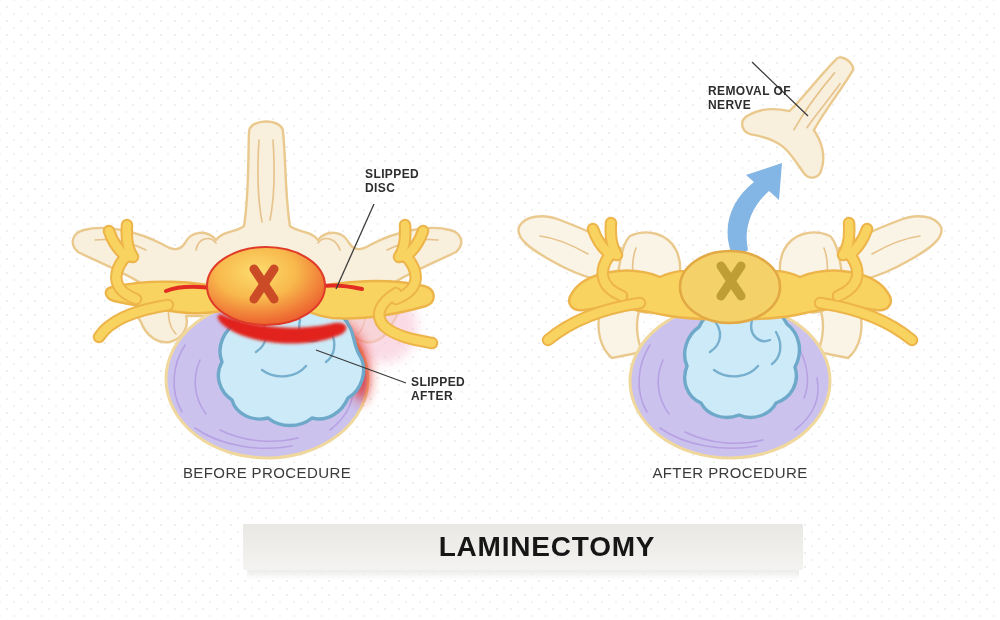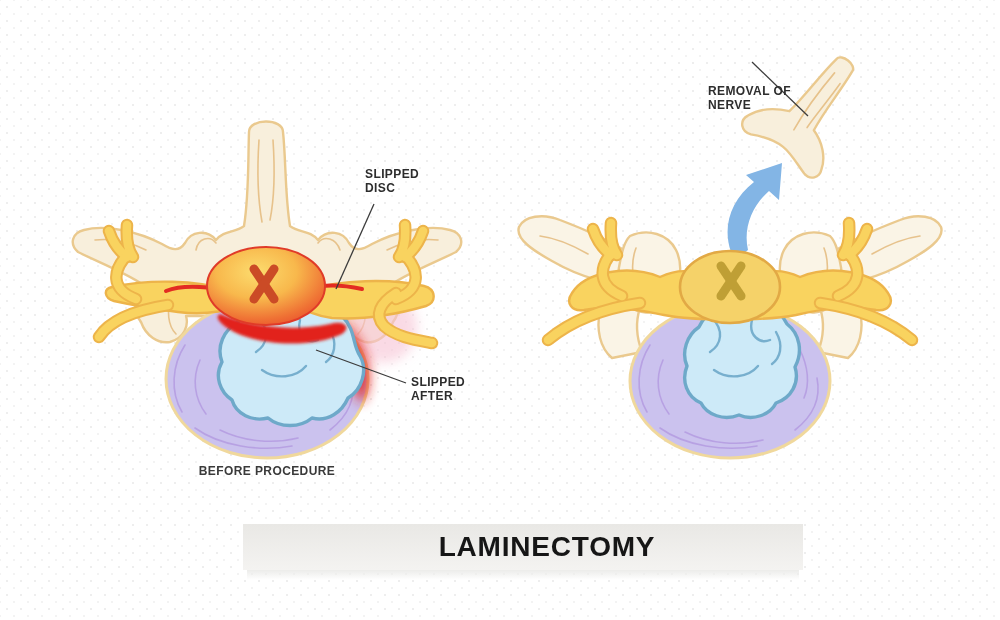--- a/index.html
+++ b/index.html
@@ -39,21 +39,21 @@
   .pointer{fill:none;stroke:#3c3c3c;stroke-width:1.3;}
 
   
   .anno{
     position:absolute;color:var(--label-text);
     font-size:12px;font-weight:700;line-height:14px;letter-spacing:.4px;
     white-space:nowrap;
   }
   .caption{
     position:absolute;transform:translateX(-50%);
-    color:#3a3a3a;font-size:12px;font-weight:700;letter-spacing:.4px;white-space:nowrap;
+    color:#3a3a3a;font-size:15px;font-weight:400;letter-spacing:.4px;white-space:nowrap;
   }
   .title-bar{
     position:absolute;left:243px;top:524px;width:512px;height:46px;
     display:flex;align-items:center;justify-content:center;
     background:linear-gradient(to bottom,var(--title-bar-top),var(--title-bar-bottom));
     padding-left:48px;
   }
   .title-bar::after{
     content:"";position:absolute;left:4px;right:4px;top:46px;height:10px;
     background:linear-gradient(to bottom,#ececea,rgba(255,255,255,0));
@@ -335,17 +335,18 @@
     <div>SLIPPED</div>
     <div>AFTER</div>
   </div>
 
   <div class="anno" style="left:708px;top:41px;margin-top:43px;">
     <div>REMOVAL OF</div>
     <div>NERVE</div>
   </div>
 
   <div class="caption" style="left:267px;top:464px;">BEFORE PROCEDURE</div>
+  <div class="caption" style="left:730px;top:464px;">AFTER PROCEDURE</div>
 
   <div class="title-bar">
     <span class="title-text">LAMINECTOMY</span>
   </div>
 </div>
 
 </body></html>

